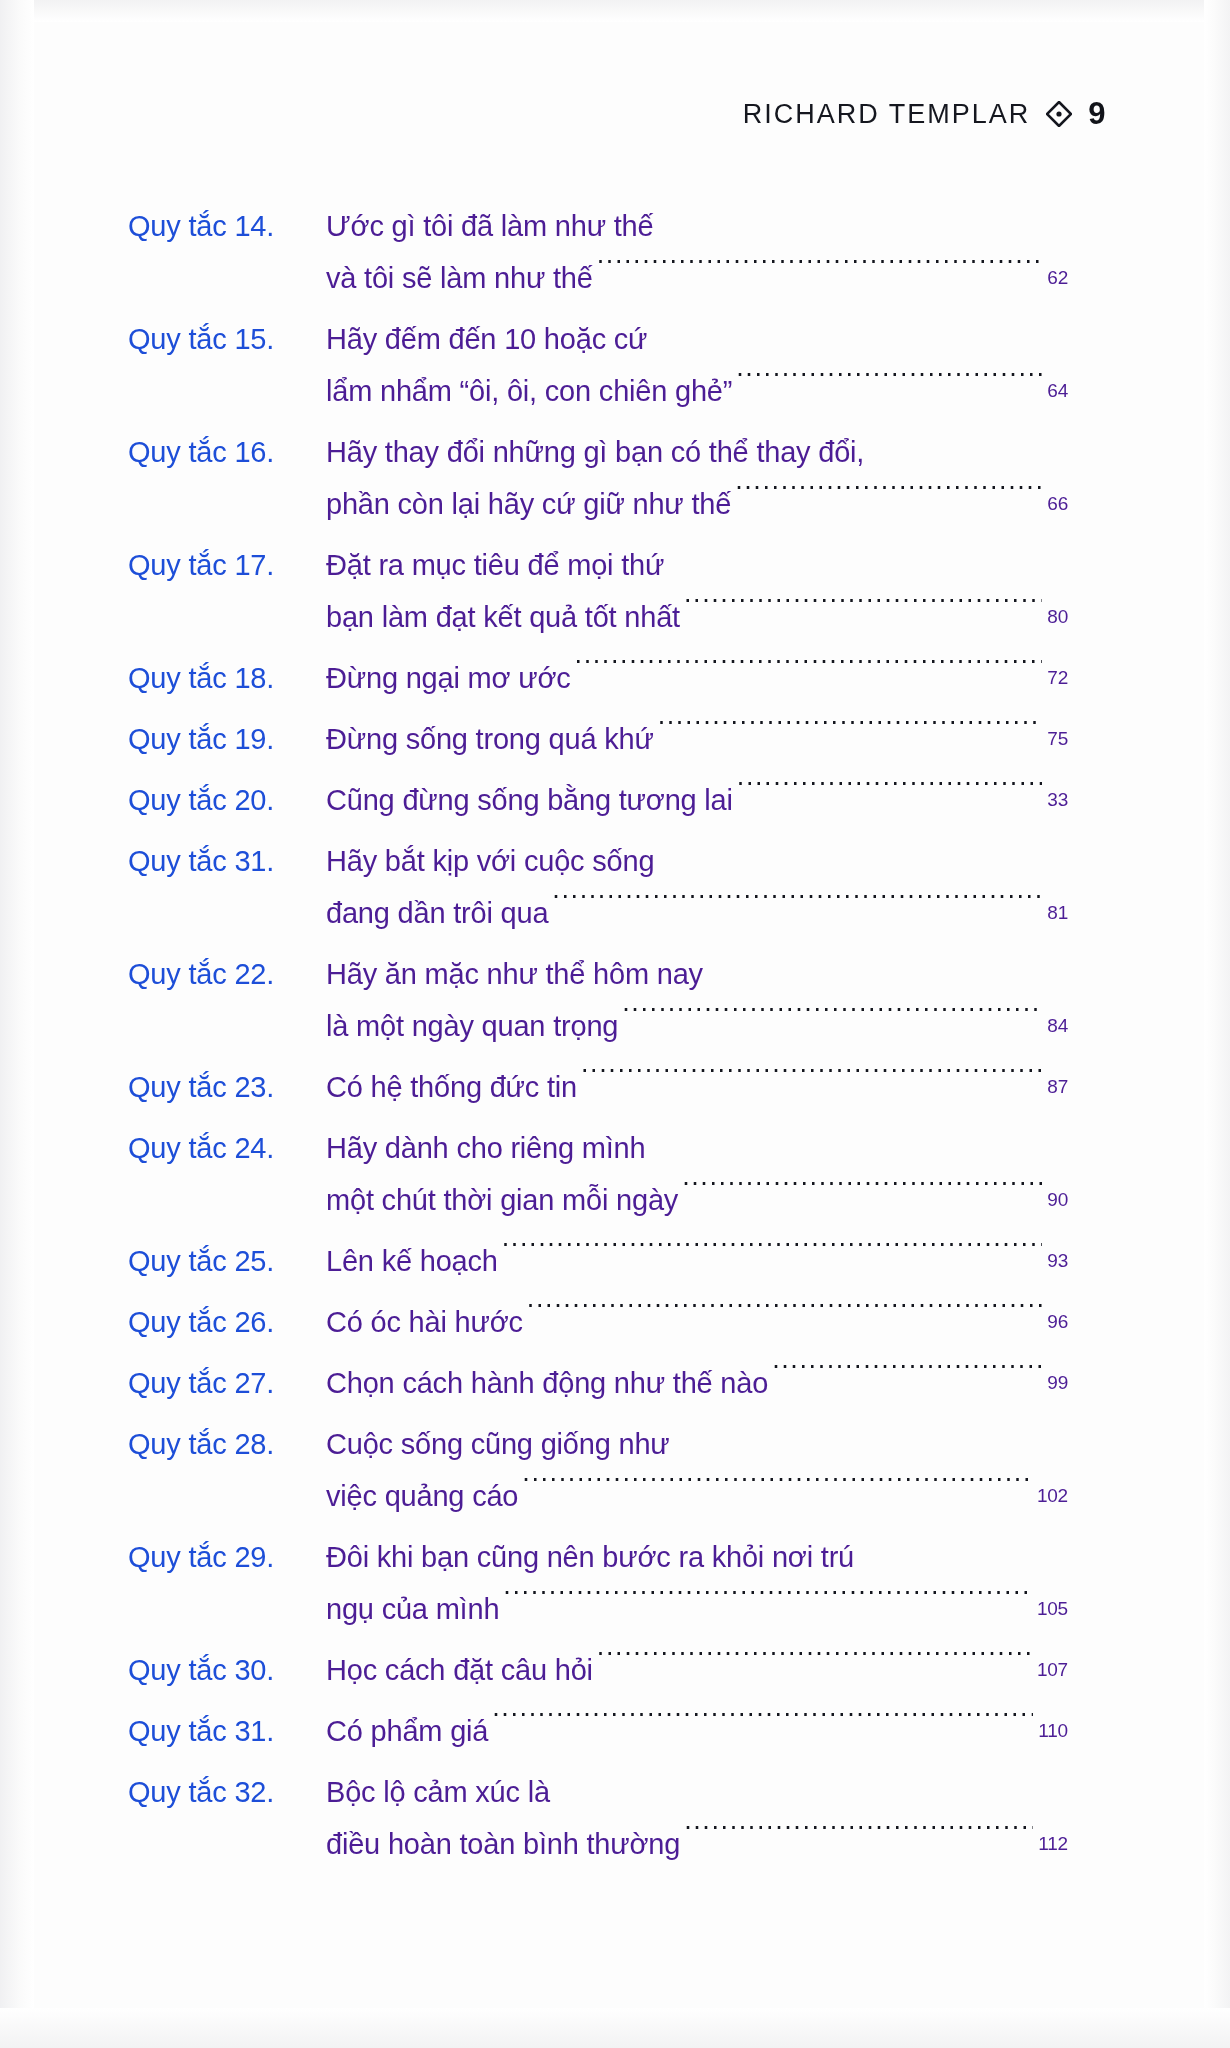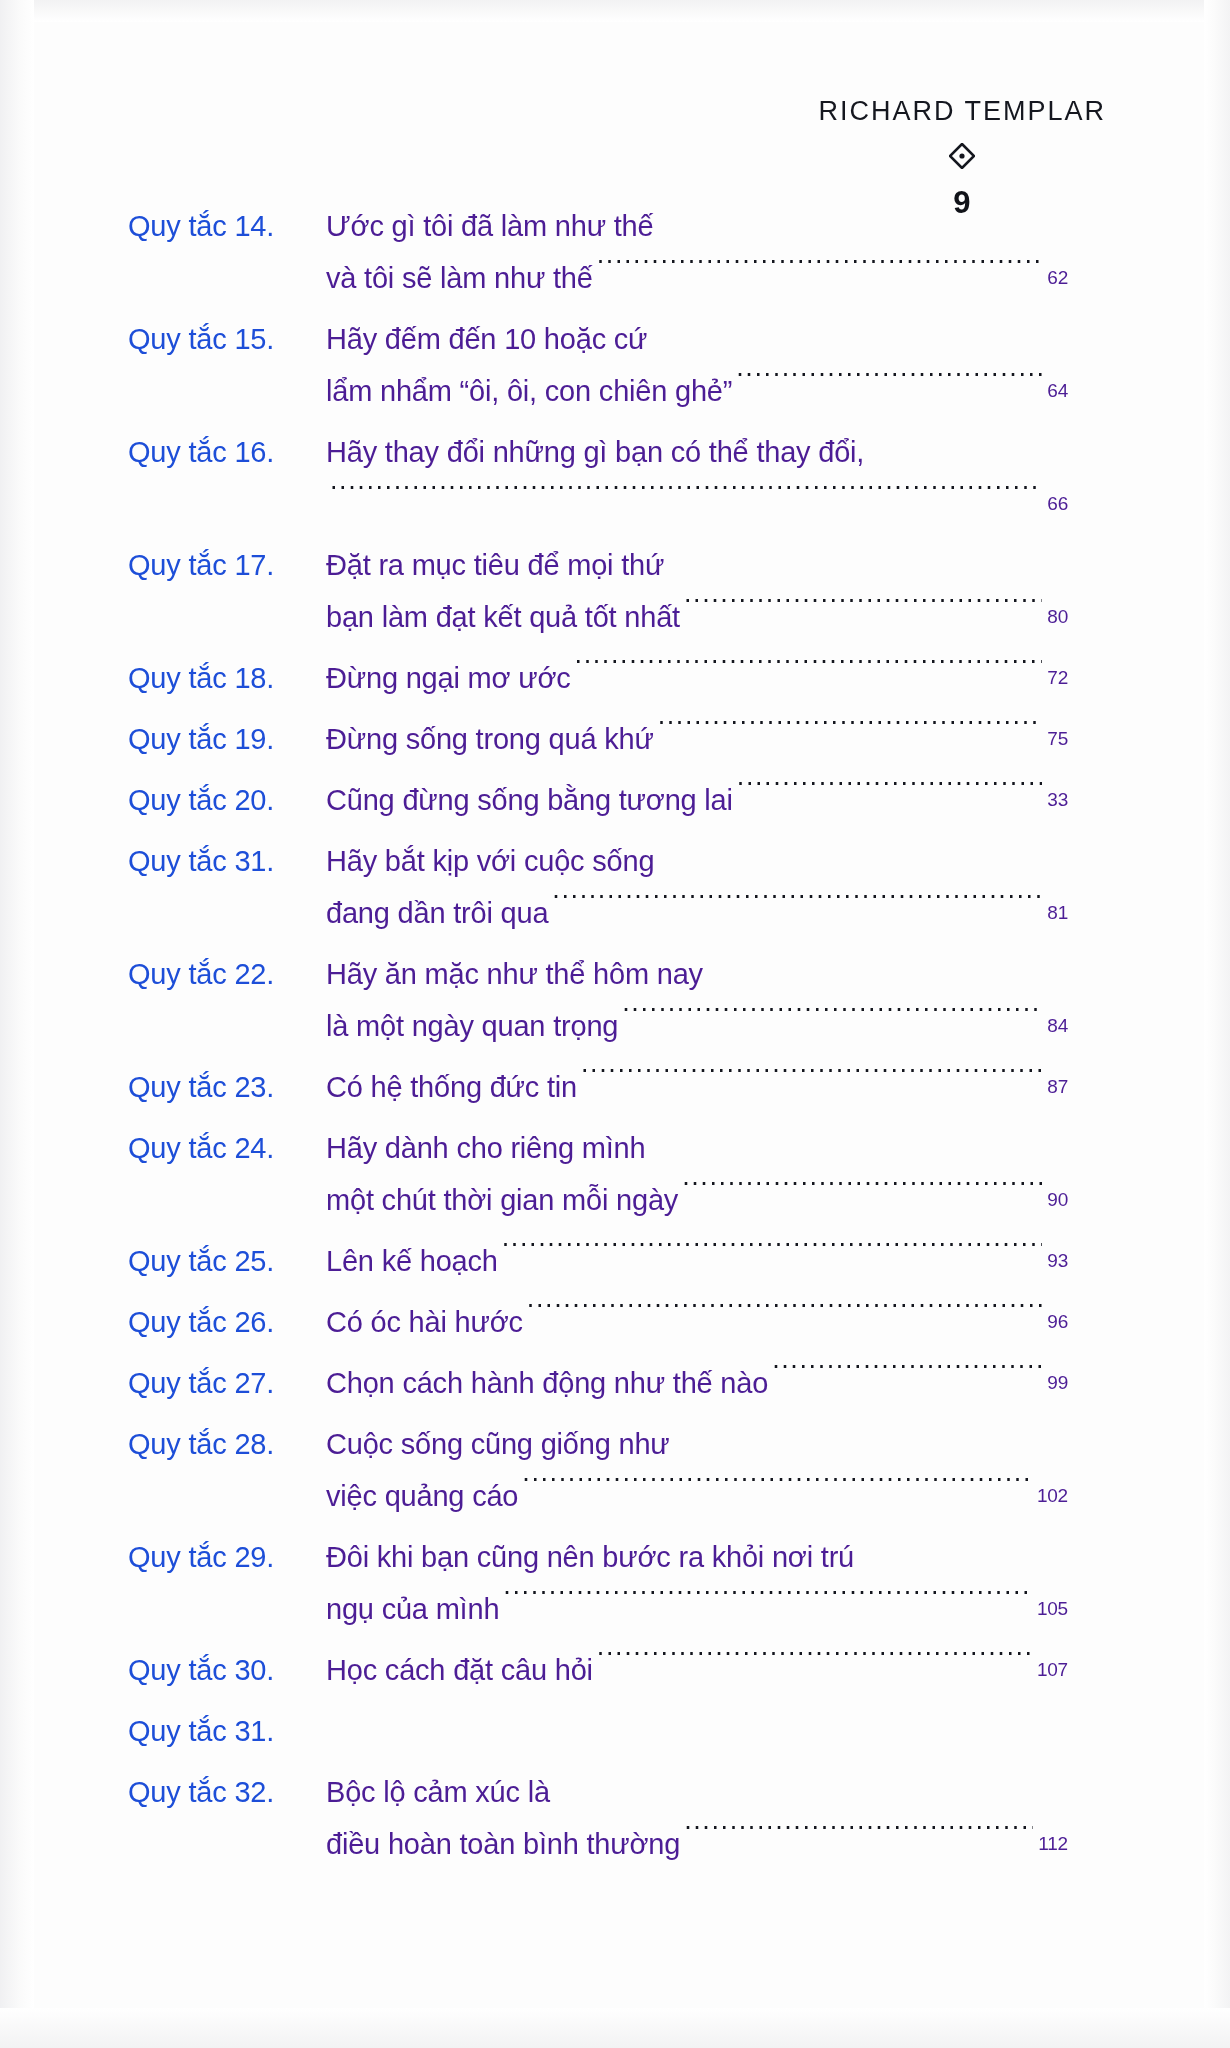--- a/index.html
+++ b/index.html
@@ -51,21 +51,20 @@
 
   
   .running-head {
     position: absolute;
     top: 96px;
     right: 124px;
     display: flex;
     align-items: center;
     gap: 16px;
     white-space: nowrap;
-    flex-direction: column;
   }
   .rh-author {
     font-size: 27px;
     letter-spacing: 2.0px;
     font-weight: 400;
     color: #15171f;
   }
   .rh-diamond {
     display: inline-block;
     width: 26px;
@@ -191,20 +190,21 @@
           </div>
         </div>
       </div>
       <div class="toc-entry">
         <div class="toc-label">Quy tắc 16.</div>
         <div class="toc-lines">
           <div class="toc-line line-plain">
             <span class="toc-title">Hãy thay đổi những gì bạn có thể thay đổi,</span>
           </div>
           <div class="toc-line">
+            <span class="toc-title">phần còn lại hãy cứ giữ như thế</span>
             <span class="toc-dots"></span>
             <span class="toc-page">66</span>
           </div>
         </div>
       </div>
       <div class="toc-entry">
         <div class="toc-label">Quy tắc 17.</div>
         <div class="toc-lines">
           <div class="toc-line line-plain">
             <span class="toc-title">Đặt ra mục tiêu để mọi thứ</span>
@@ -356,20 +356,27 @@
         <div class="toc-lines">
           <div class="toc-line">
             <span class="toc-title">Học cách đặt câu hỏi</span>
             <span class="toc-dots"></span>
             <span class="toc-page">107</span>
           </div>
         </div>
       </div>
       <div class="toc-entry">
         <div class="toc-label">Quy tắc 31.</div>
+        <div class="toc-lines">
+          <div class="toc-line">
+            <span class="toc-title">Có phẩm giá</span>
+            <span class="toc-dots"></span>
+            <span class="toc-page">110</span>
+          </div>
+        </div>
       </div>
       <div class="toc-entry">
         <div class="toc-label">Quy tắc 32.</div>
         <div class="toc-lines">
           <div class="toc-line line-plain">
             <span class="toc-title">Bộc lộ cảm xúc là</span>
           </div>
           <div class="toc-line">
             <span class="toc-title">điều hoàn toàn bình thường</span>
             <span class="toc-dots"></span>

